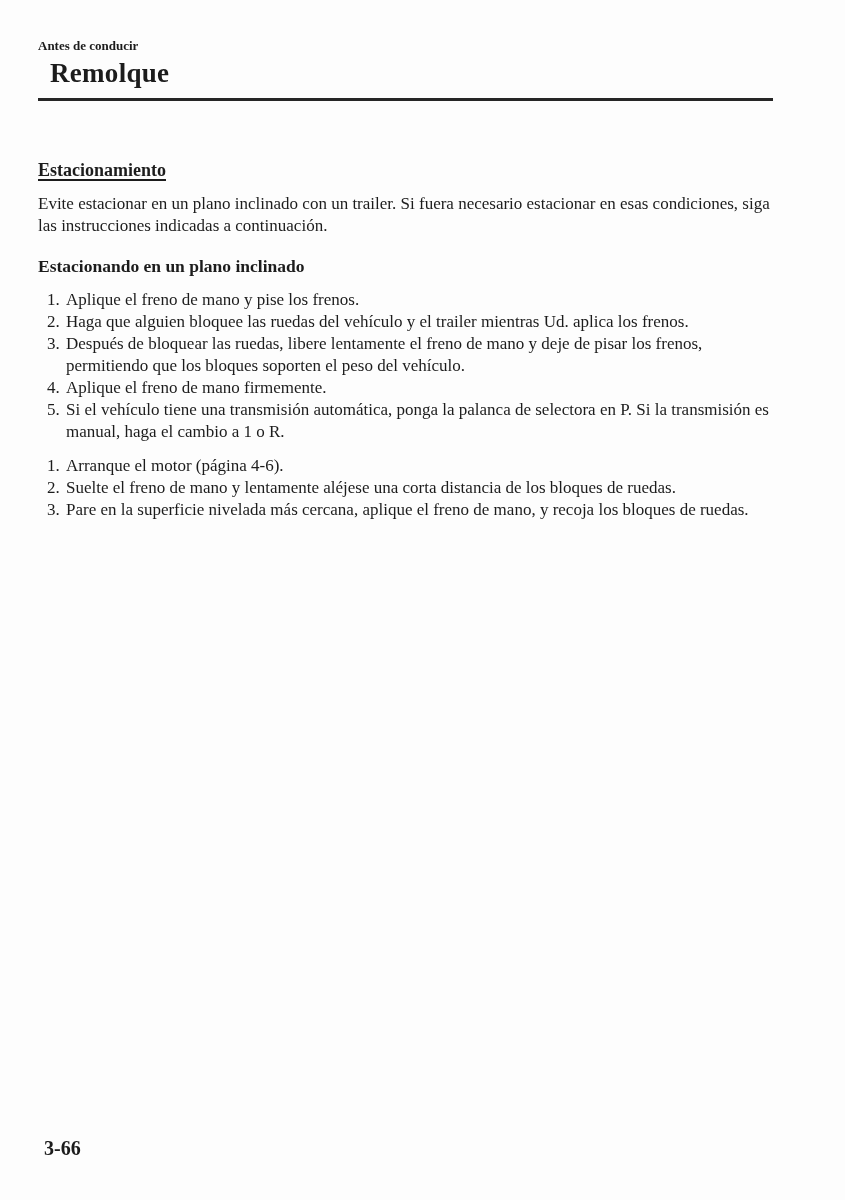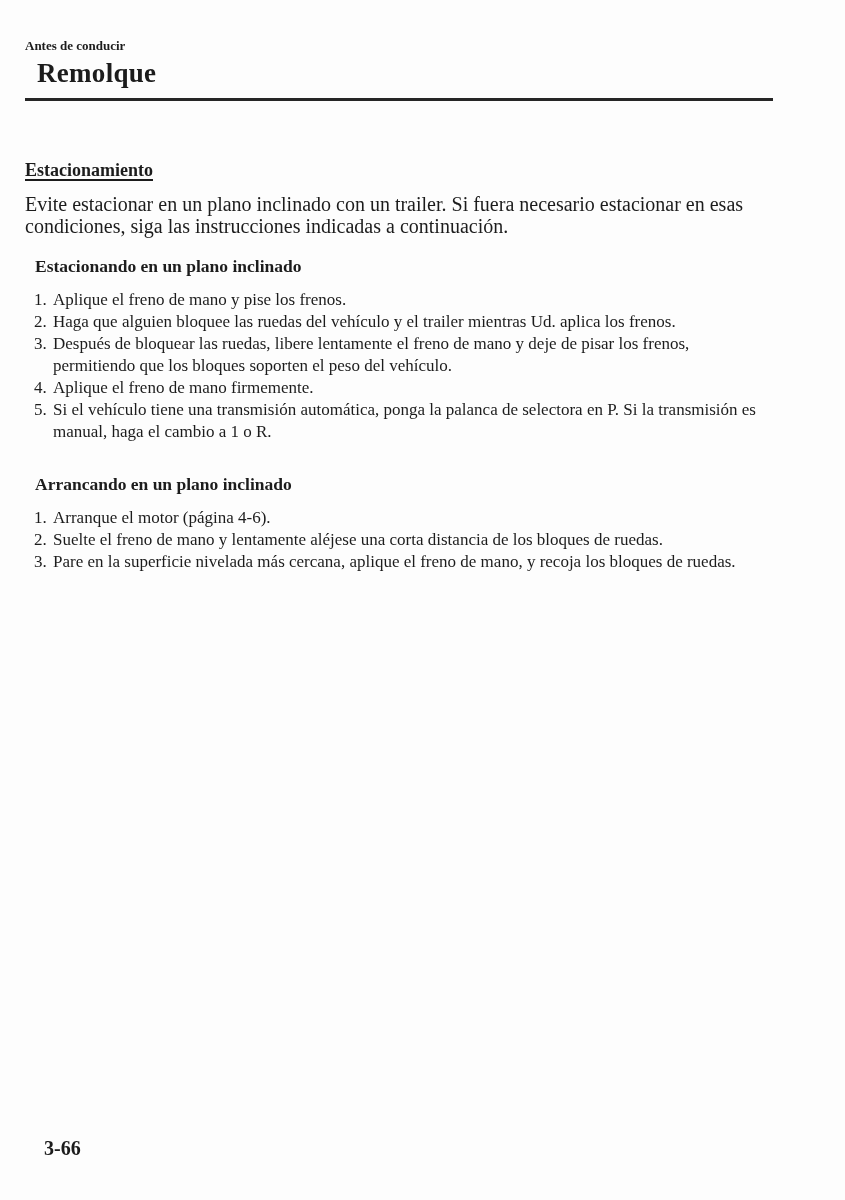--- a/index.html
+++ b/index.html
@@ -13,21 +13,21 @@
     position: relative;
     font-family: "Liberation Serif", serif;
     color: #1c1c1c;
     -webkit-font-smoothing: antialiased;
   }
   .page {
     position: absolute;
     inset: 0;
     background: #fdfdfd;
     box-sizing: border-box;
-    padding: 38px 72px 0 25px;
+    padding: 38px 72px 0 38px;
     overflow: hidden;
   }
   
   .eyebrow {
     font-size: 13px;
     line-height: 16px;
     font-weight: bold;
     margin: 0;
   }
   .doc-title {
@@ -49,29 +49,29 @@
     font-size: 18px;
     line-height: 22px;
     font-weight: bold;
     margin: 58px 0 0 0;
     text-decoration: underline;
     text-decoration-thickness: 2px;
     text-underline-offset: 3px;
     display: inline-block;
   }
   .intro {
-    font-size: 20px;
+    font-size: 17px;
     line-height: 22px;
     margin: 12px 0 0 0;
   }
   .sub-heading {
     font-size: 17.5px;
     line-height: 22px;
     font-weight: bold;
-    margin: 18px 0 0 10px;
+    margin: 18px 0 0 0;
   }
   .sub-heading.second {
     margin-top: 30px;
   }
   ol.steps {
     font-size: 17px;
     line-height: 22px;
     margin: 12px 0 0 0;
     padding: 0 0 0 26px;
   }
@@ -107,21 +107,20 @@
     <h3 class="sub-heading">Estacionando en un plano inclinado</h3>
 
     <ol class="steps">
       <li>Aplique el freno de mano y pise los frenos.</li>
       <li>Haga que alguien bloquee las ruedas del vehículo y el trailer mientras Ud. aplica los frenos.</li>
       <li>Después de bloquear las ruedas, libere lentamente el freno de mano y deje de pisar los frenos, permitiendo que los bloques soporten el peso del vehículo.</li>
       <li>Aplique el freno de mano firmemente.</li>
       <li>Si el vehículo tiene una transmisión automática, ponga la palanca de selectora en P. Si la transmisión es manual, haga el cambio a 1 o R.</li>
     </ol>
 
-    <h3 class="sub-heading second">Arrancando en un plano inclinado</h3>
 
     <ol class="steps">
       <li>Arranque el motor (página 4-6).</li>
       <li>Suelte el freno de mano y lentamente aléjese una corta distancia de los bloques de ruedas.</li>
       <li>Pare en la superficie nivelada más cercana, aplique el freno de mano, y recoja los bloques de ruedas.</li>
     </ol>
   </main>
 
   <footer>
     <div class="page-number">3-66</div>

